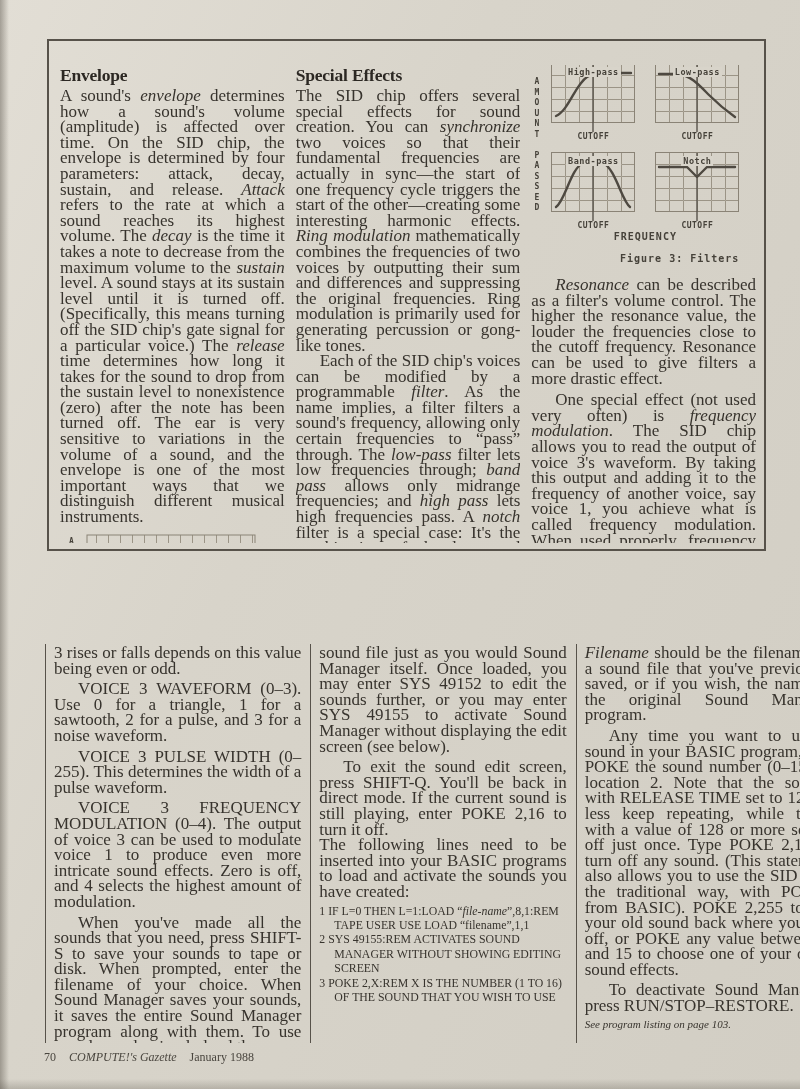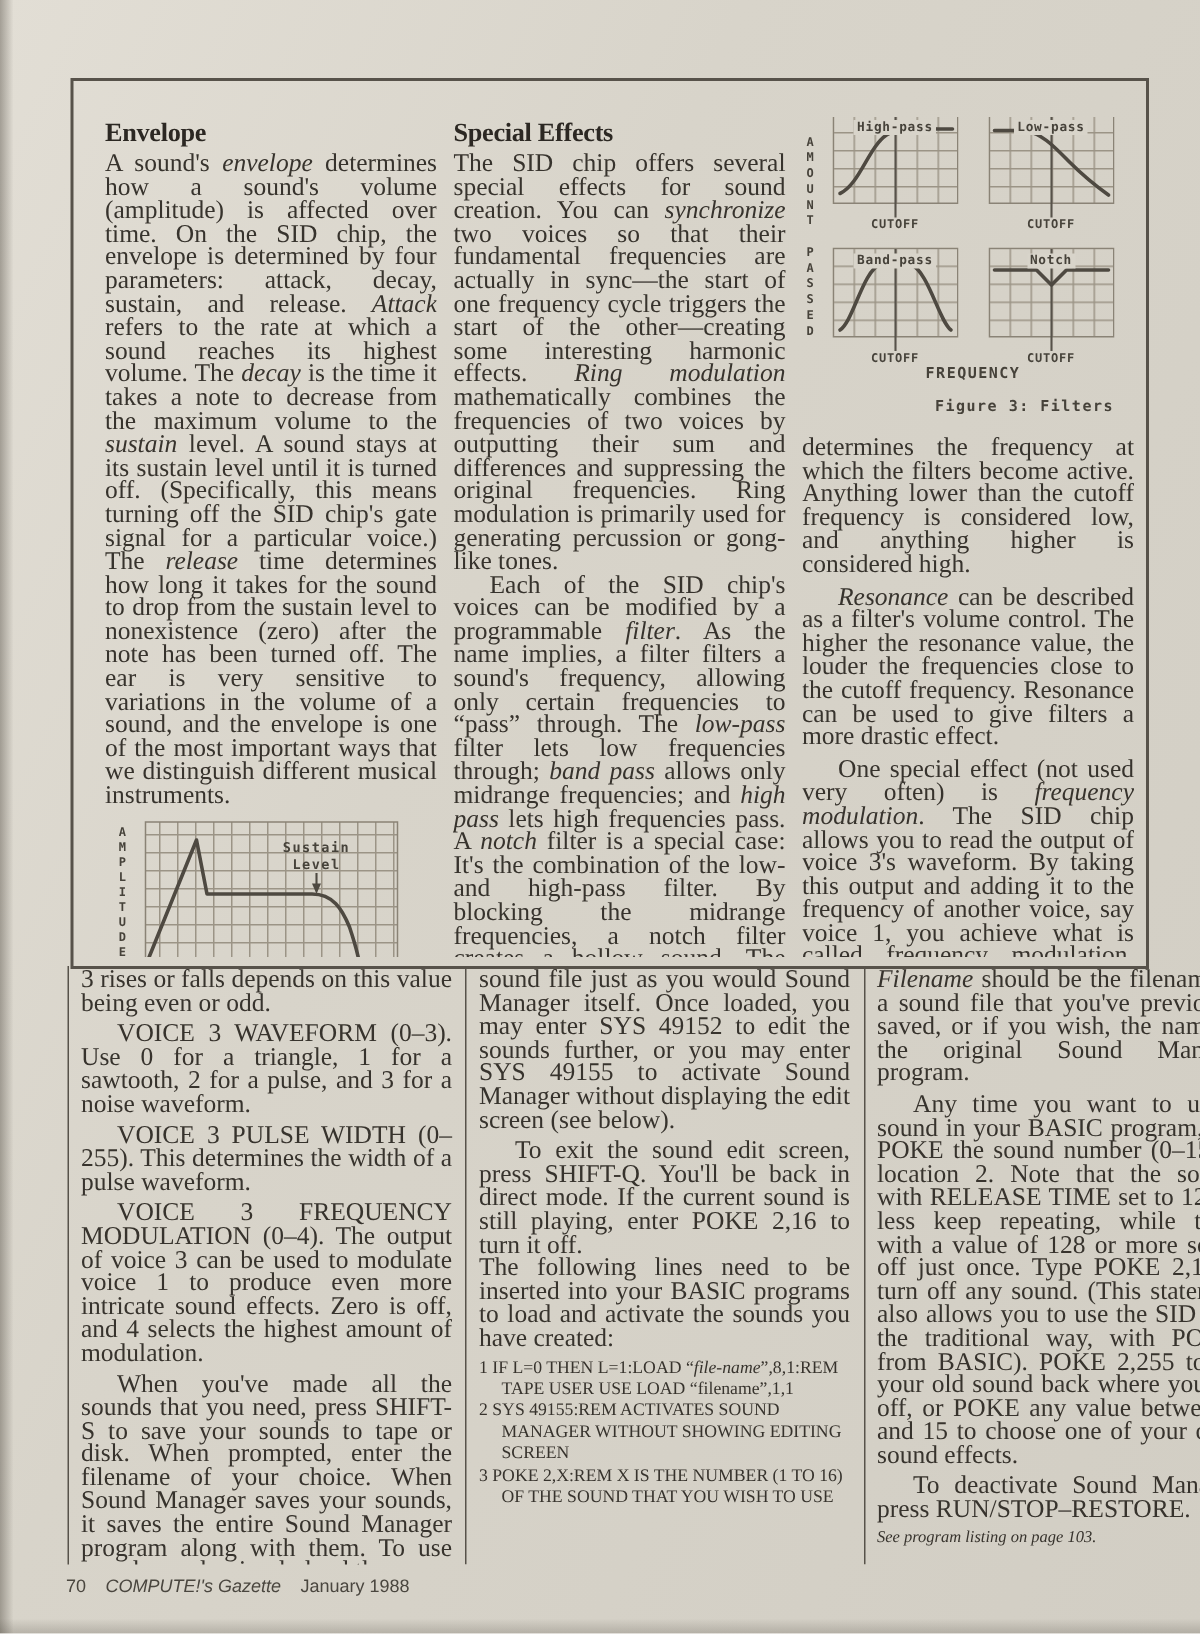--- a/index.html
+++ b/index.html
@@ -12,22 +12,22 @@
     width:800px;height:1089px;position:relative;overflow:hidden;
     background:linear-gradient(115deg,var(--paper-light) 0%,var(--paper) 38%,#d2cec4 100%);
     font-family:"Liberation Serif",serif;color:var(--ink);
   }
   .edge-left{position:absolute;left:0;top:0;width:9px;height:100%;
     background:linear-gradient(to right,rgba(62,56,47,.38),rgba(62,56,47,0));}
   .edge-bottom{position:absolute;left:0;bottom:0;width:100%;height:10px;
     background:linear-gradient(to top,rgba(62,56,47,.22),rgba(62,56,47,0));}
 
   
-  .top-box{position:absolute;left:47px;top:52px;width:719px;height:594px;
-    border:2px solid var(--rule);display:flex;gap:11px;padding:24px 8px 6px 21px;overflow:hidden}
+  .top-box{position:absolute;left:47px;top:39px;width:719px;height:512px;
+    border:2px solid var(--rule);display:flex;gap:11px;padding:24px 8px 6px 11px;overflow:hidden}
   .tcol{width:231px;overflow:hidden}
   h2{margin:0 0 3px 0;font-size:17.5px;line-height:20px;font-weight:bold;letter-spacing:-.2px;color:#2c2823}
   p{margin:0;font-size:17px;line-height:15.6px;text-align:justify}
   p.ind{text-indent:24px}
   p.gap{margin-top:6px}
   .seg-i{font-style:italic}
 
   
   .mono-vert{position:absolute;writing-mode:vertical-rl;text-orientation:upright;
     font-family:"DejaVu Sans Mono",monospace;font-weight:bold;color:var(--figink)}
@@ -60,21 +60,21 @@
   p.bgap{margin-top:5px}
   .listing{margin-top:4px}
   .listing p{font-weight:normal;font-size:11.8px;line-height:14.4px;text-align:left;
     padding-left:15px;text-indent:-15px}
   .see-line{display:flex;justify-content:space-between;align-items:baseline;margin-top:2px}
   .see-line .seg{font-style:italic;font-size:11px;line-height:15.6px}
   .end-marker{font-size:13px;color:#2e2a24;line-height:15.6px}
 
   
   .footer{position:absolute;left:44px;top:1050px;display:flex;gap:13px;align-items:baseline;
-    font-family:Liberation Sans, sans-serif;font-size:12px;color:var(--footer-ink)}
+    font-family:Liberation Serif, serif;font-size:12px;color:var(--footer-ink)}
   .footer .mag{font-style:italic}
 </style>
 </head>
 <body>
 
 <svg width="0" height="0" style="position:absolute" aria-hidden="true">
   <defs>
     <pattern id="egrid" width="12" height="12" patternUnits="userSpaceOnUse">
       <path d="M12 .5 H.5 V12" fill="none" stroke="#9b9486" stroke-width="1"></path>
     </pattern>
@@ -169,21 +169,20 @@
         <div class="panel-label">
             <span>Notch</span>
           </div>
         <div class="cutoff-label">CUTOFF</div>
       </div>
 
       <div class="fig3-xlabel">FREQUENCY</div>
       <div class="fig3-caption">Figure 3: Filters</div>
     </div>
 
-    <p><span>determines the frequency at which the filters become active. Anything lower than the cutoff frequency is considered low, and anything higher is considered high.</span></p>
     <p class="ind gap"><span class="seg-i">Resonance</span><span> can be described as a filter's volume control. The higher the resonance value, the louder the frequencies close to the cutoff frequency. Resonance can be used to give filters a more drastic effect.</span></p>
     <p class="ind gap"><span>One special effect (not used very often) is </span><span class="seg-i">frequency modulation</span><span>. The SID chip allows you to read the output of voice 3's waveform. By taking this output and adding it to the frequency of another voice, say voice 1, you achieve what is called frequency modulation. When used properly, frequency modulation produces impressive results.</span></p>
   </div>
 </div>
 
 <div class="bottom">
 
   <div class="bcol">
     <p><span>3 rises or falls depends on this value being even or odd.</span></p>
     <p class="ind bgap"><span>VOICE 3 WAVEFORM (0–3). Use 0 for a triangle, 1 for a sawtooth, 2 for a pulse, and 3 for a noise waveform.</span></p>

